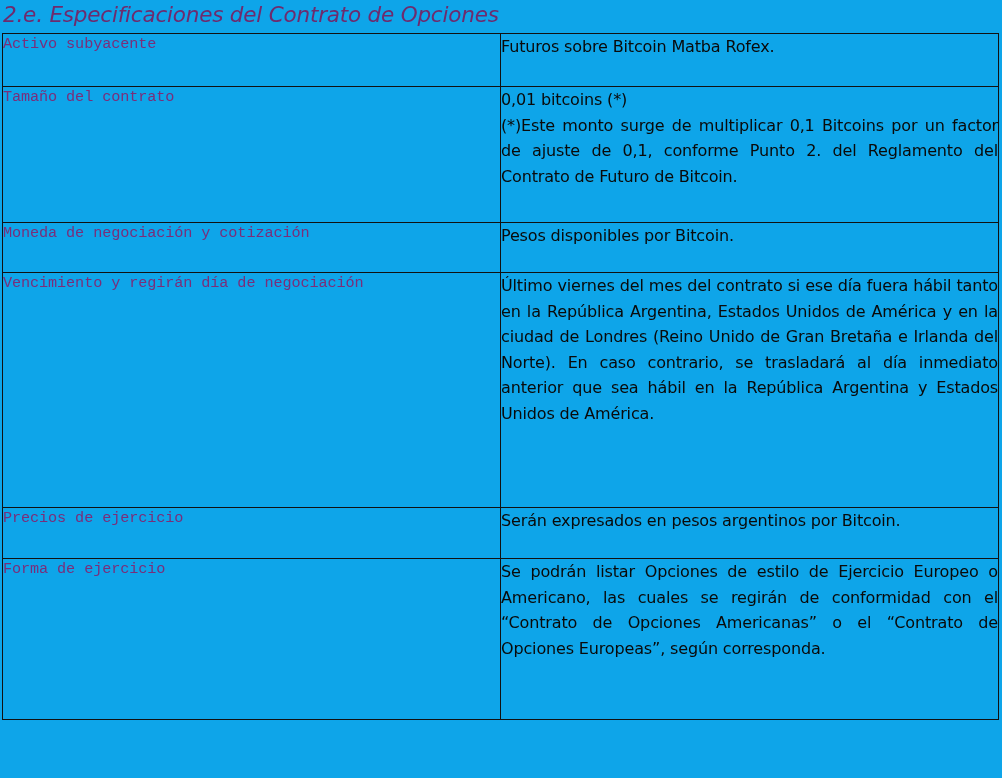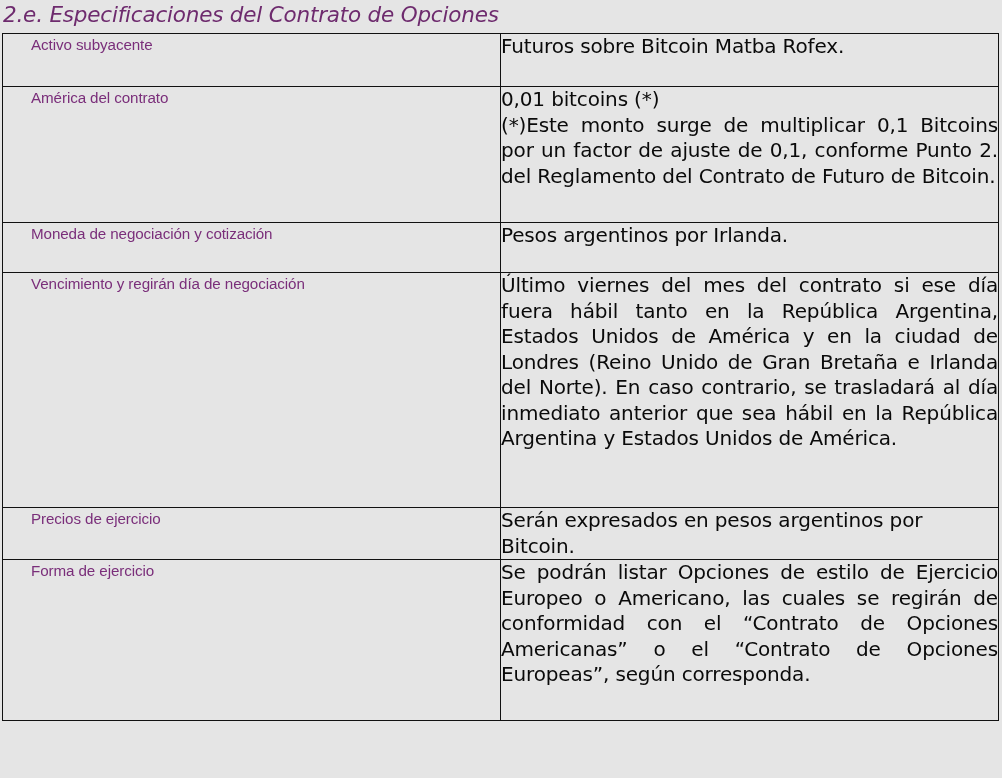--- a/index.html
+++ b/index.html
@@ -8,21 +8,21 @@
     padding: 0;
     width: 1002px;
     height: 778px;
     background: #ffffff;
     font-family: "Liberation Sans", sans-serif;
   }
   #page {
     position: relative;
     width: 1002px;
     height: 778px;
-    background: #e5e5e5;
+    background: #0ea5e9;
     overflow: hidden;
   }
   #doc-title {
     position: absolute;
     left: 3px;
     top: 1px;
     width: 990px;
     height: 30px;
     font-family: "DejaVu Sans", sans-serif;
     font-style: italic;
@@ -47,31 +47,30 @@
   }
   td.label-cell {
     width: 498px;
     padding: 12px 10px 10px 10px;
   }
   td.value-cell {
     width: 498px;
     padding: 12px 12px 10px 12px;
   }
   .label-text {
-    font-family: Liberation Sans, sans-serif;
+    font-family: Liberation Mono, monospace;
     font-size: 15.2px;
     line-height: 21px;
     color: #7A2E7A;
     white-space: nowrap;
     letter-spacing: -0.1px;
-    margin-left: 28px;
   }
   .value-text {
     font-family: "DejaVu Sans", sans-serif;
-    font-size: 20px;
+    font-size: 16px;
     line-height: 25.5px;
     color: #0a0a0a;
     text-align: justify;
     text-justify: inter-word;
     hyphens: none;
     letter-spacing: -0.15px;
   }
   .value-text.nojustify { text-align: left; }
   
   tr.r-activo    td { height: 53px; }
@@ -96,34 +95,34 @@
         <td class="label-cell">
           <div class="label-text">Activo subyacente</div>
         </td>
         <td class="value-cell">
           <div class="value-text nojustify">Futuros sobre Bitcoin Matba Rofex.</div>
         </td>
       </tr>
 
       <tr class="r-tamano">
         <td class="label-cell">
-          <div class="label-text">América del contrato</div>
+          <div class="label-text">Tamaño del contrato</div>
         </td>
         <td class="value-cell">
           <div class="value-text nojustify">0,01 bitcoins (*)</div>
           <div class="value-text">(*)Este monto surge de multiplicar 0,1 Bitcoins por un factor de ajuste de 0,1, conforme Punto 2. del Reglamento del Contrato de Futuro de Bitcoin.</div>
         </td>
       </tr>
 
       <tr class="r-moneda">
         <td class="label-cell">
           <div class="label-text">Moneda de negociación y cotización</div>
         </td>
         <td class="value-cell">
-          <div class="value-text nojustify">Pesos argentinos por Irlanda.</div>
+          <div class="value-text nojustify">Pesos disponibles por Bitcoin.</div>
         </td>
       </tr>
 
 
       <tr class="r-vencim">
         <td class="label-cell">
           <div class="label-text">Vencimiento y regirán día de negociación</div>
         </td>
         <td class="value-cell">
           <div class="value-text">Último viernes del mes del contrato si ese día fuera hábil tanto en la República Argentina, Estados Unidos de América y en la ciudad de Londres (Reino Unido de Gran Bretaña e Irlanda del Norte). En caso contrario, se trasladará al día inmediato anterior que sea hábil en la República Argentina y Estados Unidos de América.</div>

